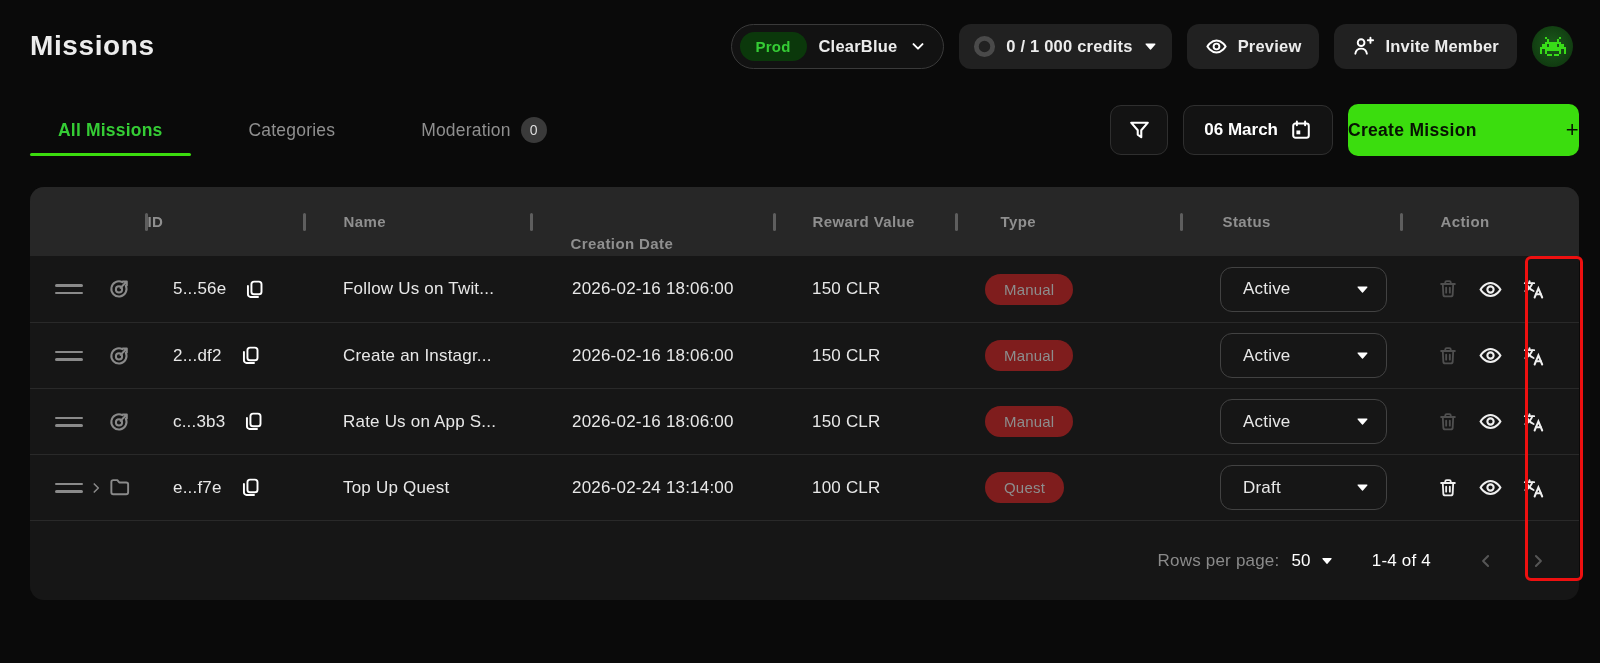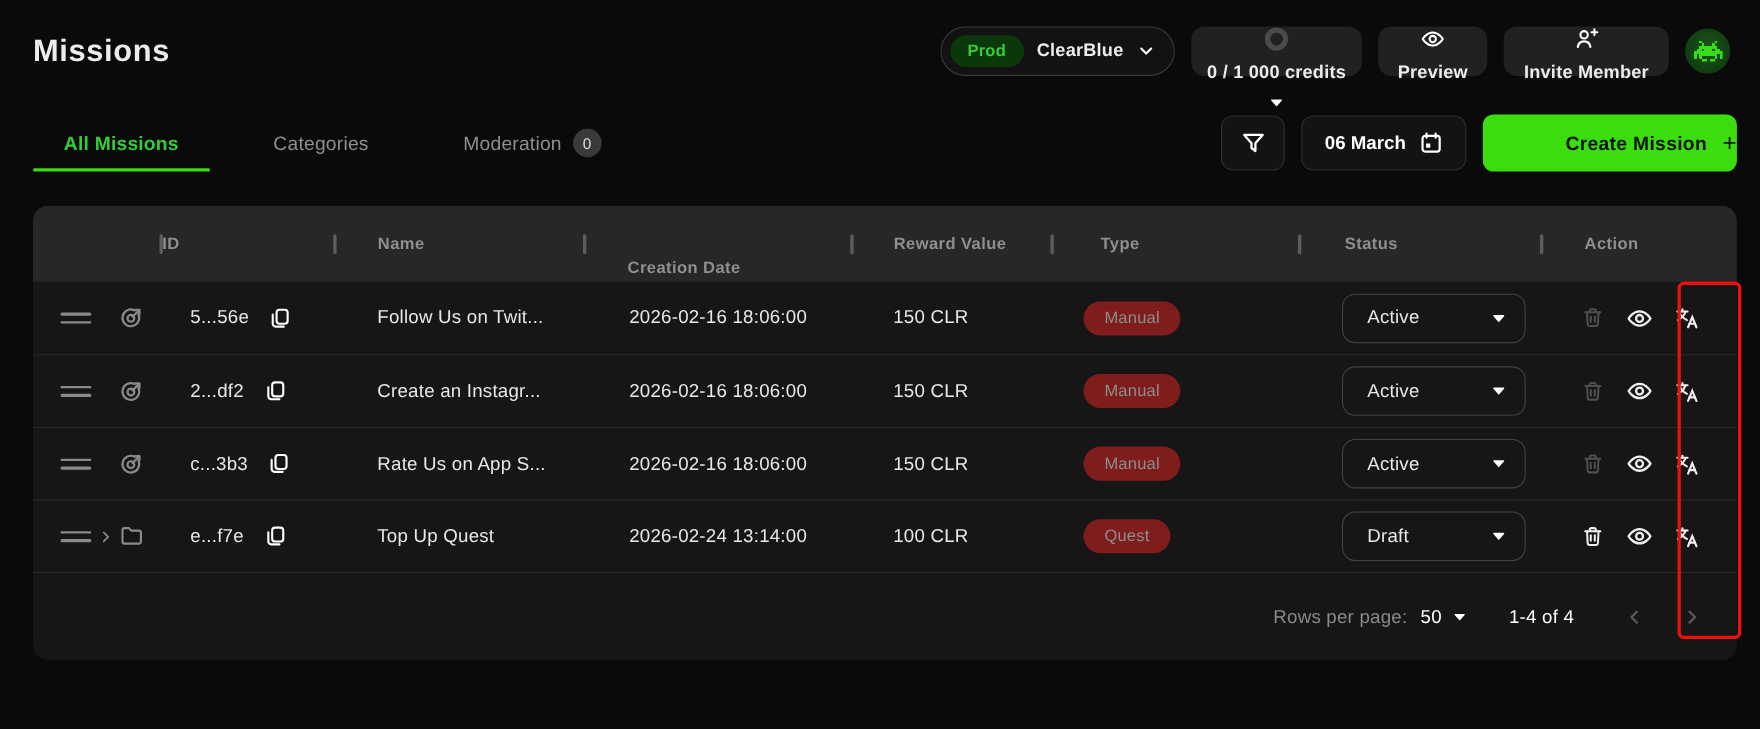--- a/index.html
+++ b/index.html
@@ -21,42 +21,42 @@
   .topbar{display:flex; align-items:center; padding:22px 27px 0 30px; height:70px;}
   .page-title{font-size:28px; font-weight:800; letter-spacing:.6px; flex:1;}
   .topbar-controls{display:flex; align-items:center; gap:15px;}
   .env-select{display:flex; align-items:center; gap:12px; height:45px; padding:0 16px 0 8px;
     background:#121212; border:1px solid var(--border); border-radius:23px; cursor:pointer;}
   .env-badge{background:var(--envbg); color:var(--tabgreen); font-size:15px; font-weight:600;
     padding:6px 16px; border-radius:16px;}
   .env-name{font-size:16.5px; font-weight:600;}
   .pillbtn{display:flex; align-items:center; gap:10px; height:45px; padding:0 18px;
     background:var(--btn); border:none; border-radius:12px; color:var(--white);
-    font-size:16.5px; font-weight:600; font-family:inherit; letter-spacing:.2px; cursor:pointer;flex-direction:column;}
+    font-size:16.5px; font-weight:600; font-family:inherit; letter-spacing:.2px; cursor:pointer;}
   .credits{padding:0 14px;}
   .avatar{width:41px; height:41px; border-radius:50%; background:radial-gradient(circle at 50% 45%,#1b591b 0%,#103a10 75%);
     display:flex; align-items:center; justify-content:center; cursor:pointer;}
 
   
   .tabs-row{display:flex; align-items:stretch; margin:34px 21px 0 30px; height:52px;}
   .tabs{display:flex; gap:30px; flex:1;}
   .tab{position:relative; display:flex; align-items:center; justify-content:center;
     padding:0 28px; font-size:17.5px; color:var(--muted); cursor:pointer; gap:10px;}
   .tab.active{color:var(--tabgreen); font-weight:600;}
   .tab-underline{position:absolute; left:0; right:0; bottom:0; height:3.5px;
     border-radius:2px; background:var(--accent);}
   .tab-badge{min-width:26px; height:26px; border-radius:13px; background:#3a3a3a;
     color:#dedede; font-size:14px; display:flex; align-items:center; justify-content:center;}
   .toolbar{display:flex; align-items:center; gap:15px;}
   .iconbtn{width:58px; height:50px; background:#131313; border:1px solid #2f2f2f;
     border-radius:11px; display:flex; align-items:center; justify-content:center; cursor:pointer; color:#fff;}
   .datebtn{display:flex; align-items:center; gap:12px; height:50px; padding:0 20px;
     background:#131313; border:1px solid #2f2f2f; border-radius:11px; color:#fff;
     font-size:17px; font-weight:600; font-family:inherit; cursor:pointer;}
-  .createbtn{display:flex; align-items:center; justify-content:flex-end; gap:14px; height:52px; width:231px;
+  .createbtn{display:flex; align-items:center; justify-content:space-between; gap:14px; height:52px; width:231px;
     background:var(--accent); border:none; border-radius:10px; color:#071203;
     font-size:17.5px; font-weight:600; font-family:inherit; letter-spacing:.3px; cursor:pointer;}
   .createbtn .plus{font-size:22px; font-weight:500;}
 
   
   .panel{margin:31px 21px 0 30px; height:413px; background:var(--panel);
     border-radius:14px; overflow:hidden;}
   .grid{display:grid; grid-template-columns:115px 158px 227px 243px 182px 225px 220px 179px; align-items:center;}
   .thead{height:69px; background:var(--head);}
   .thead .cell{display:flex; align-items:center; color:var(--muted);

